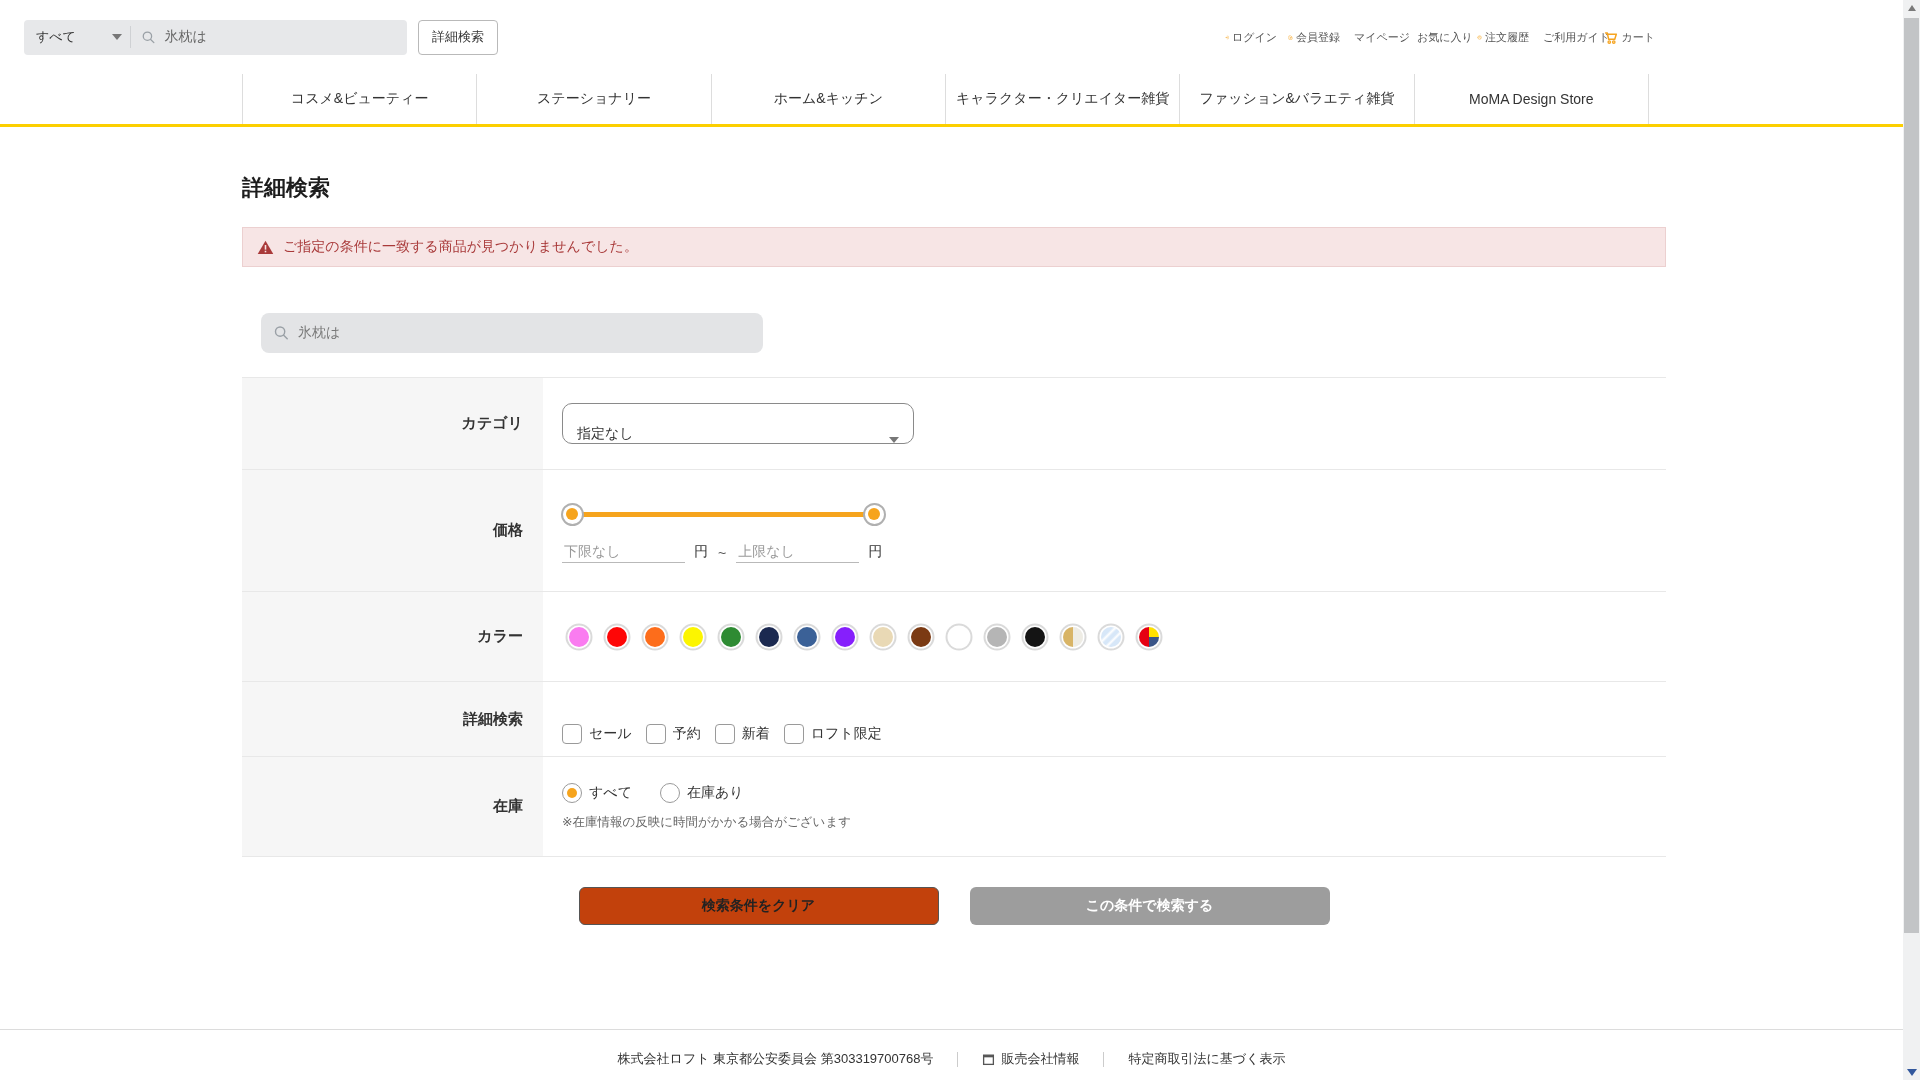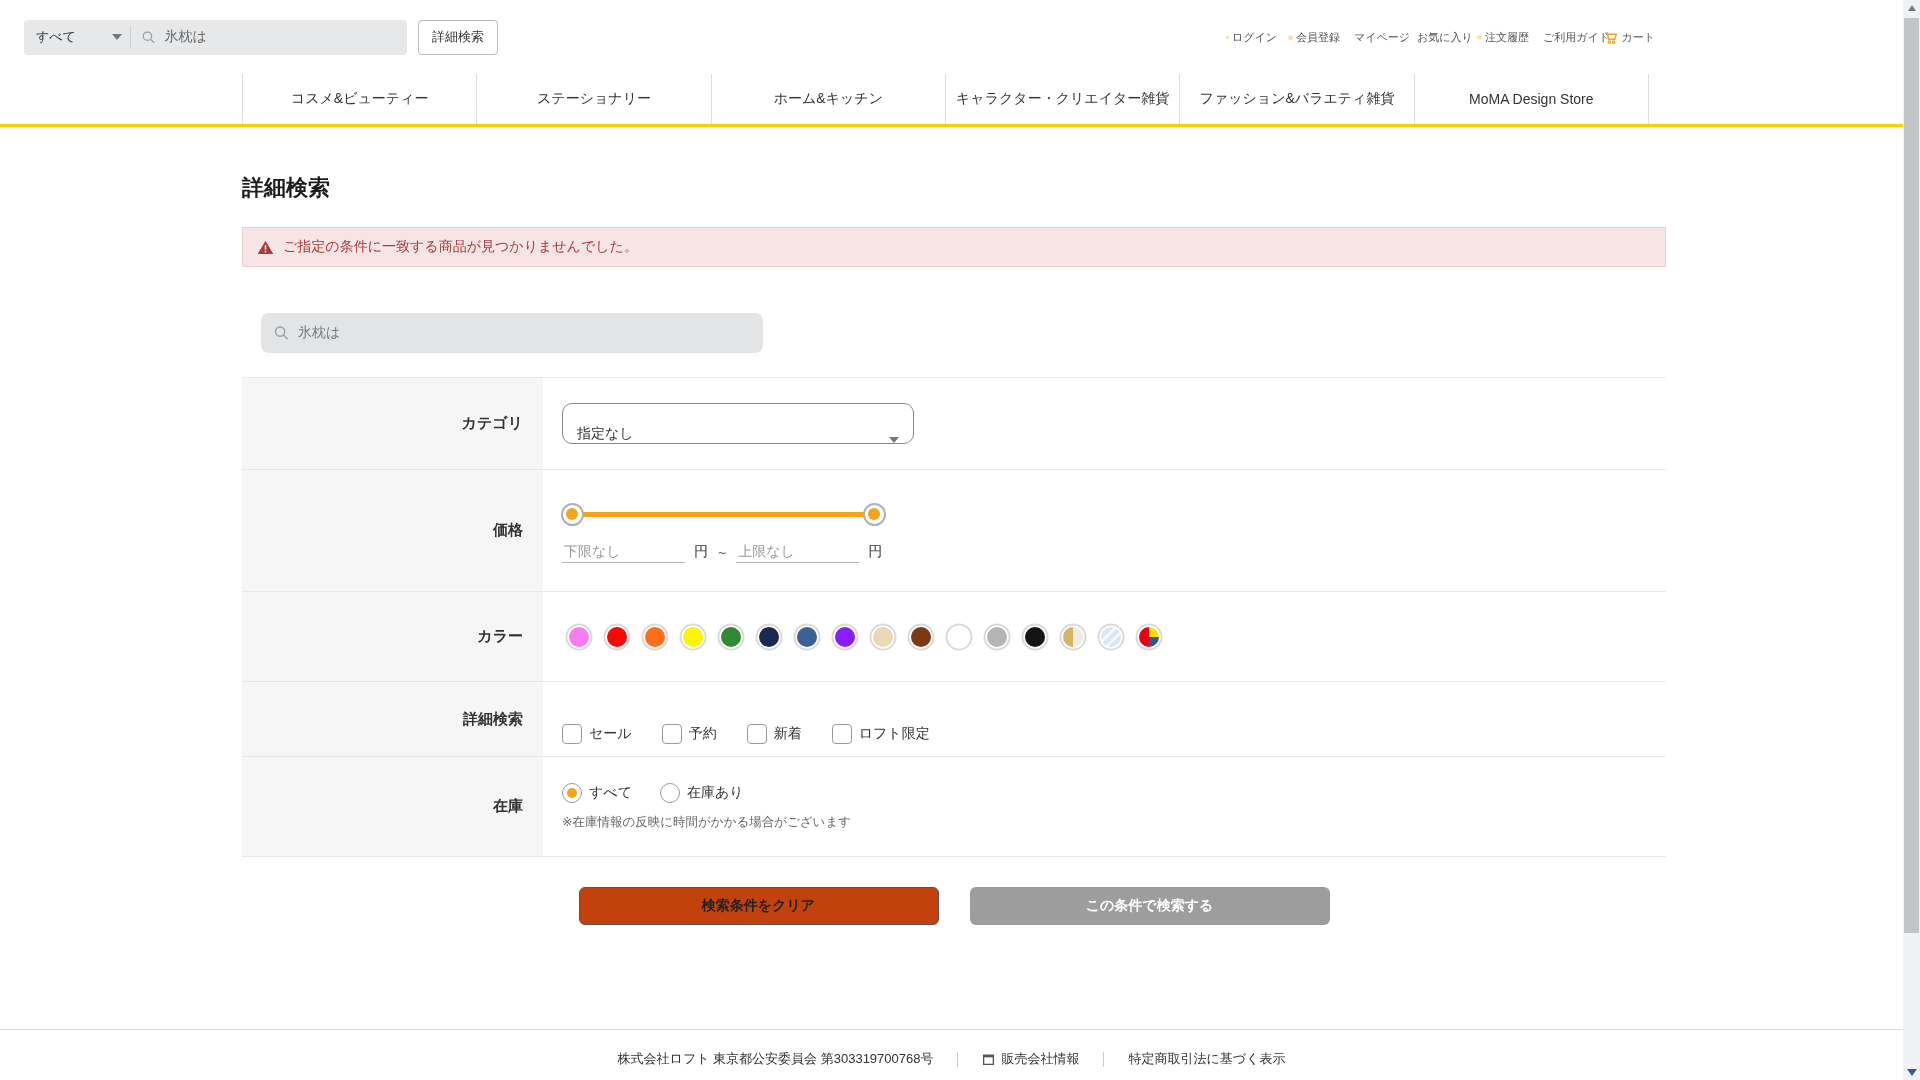--- a/index.html
+++ b/index.html
@@ -76,21 +76,21 @@
 
   .swatches { display:flex; gap:12px; padding:4px; }
   .swatch { width:20px; height:20px; border-radius:50%;
     box-shadow:0 0 0 1.5px #fff, 0 0 0 3.5px #dadada; margin:4px 3px; cursor:pointer; }
   .swatch-goldsilver { background:linear-gradient(90deg,#d8b466 0 50%,#eeece4 50% 100%); }
   .swatch-clear { background:
     linear-gradient(135deg, rgba(255,255,255,0) 30%, #ffffff 38%, rgba(255,255,255,0) 46%,
       rgba(255,255,255,0) 55%, #ffffff 63%, rgba(255,255,255,0) 70%), #d7e7f8; }
   .swatch-multi { background:conic-gradient(#ffe100 0deg 90deg, #3a5588 90deg 180deg, #e60012 180deg 360deg); }
 
-  .check-group { display:flex; gap:30px;margin-top:29px; }
+  .check-group { display:flex; gap:14px;margin-top:29px; }
   .check-item { display:flex; align-items:center; gap:7px; font-size:14px; color:#333; cursor:pointer; }
   .checkbox { width:20px; height:20px; border:1.5px solid #9a9a9a; border-radius:4px; background:#fff; }
 
   .stock-field { flex-direction:column; align-items:flex-start; justify-content:center; }
   .radio-group { display:flex; gap:28px; }
   .radio-item { display:flex; align-items:center; gap:7px; font-size:14px; color:#333; cursor:pointer; }
   .radio { width:20px; height:20px; border:1.5px solid #9a9a9a; border-radius:50%; background:#fff;
     display:flex; align-items:center; justify-content:center; }
   .radio.checked::after { content:""; width:10px; height:10px; border-radius:50%; background:#f6a41d; }
   .stock-note { margin-top:11px; font-size:12.5px; color:#666; }

